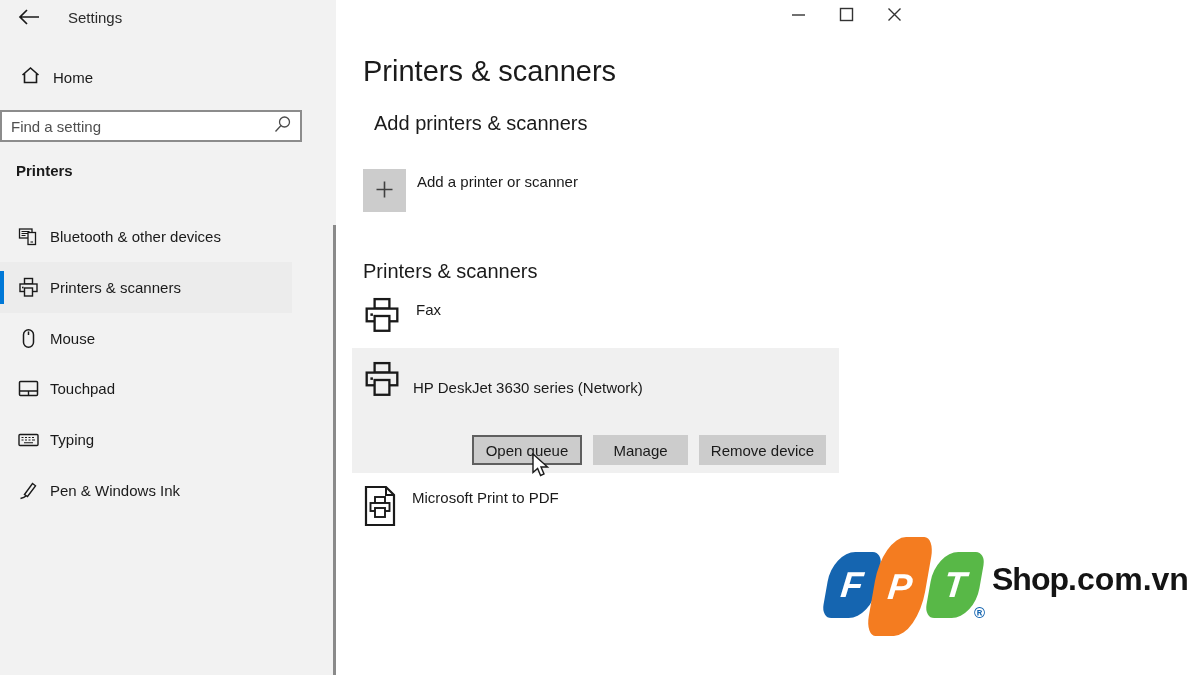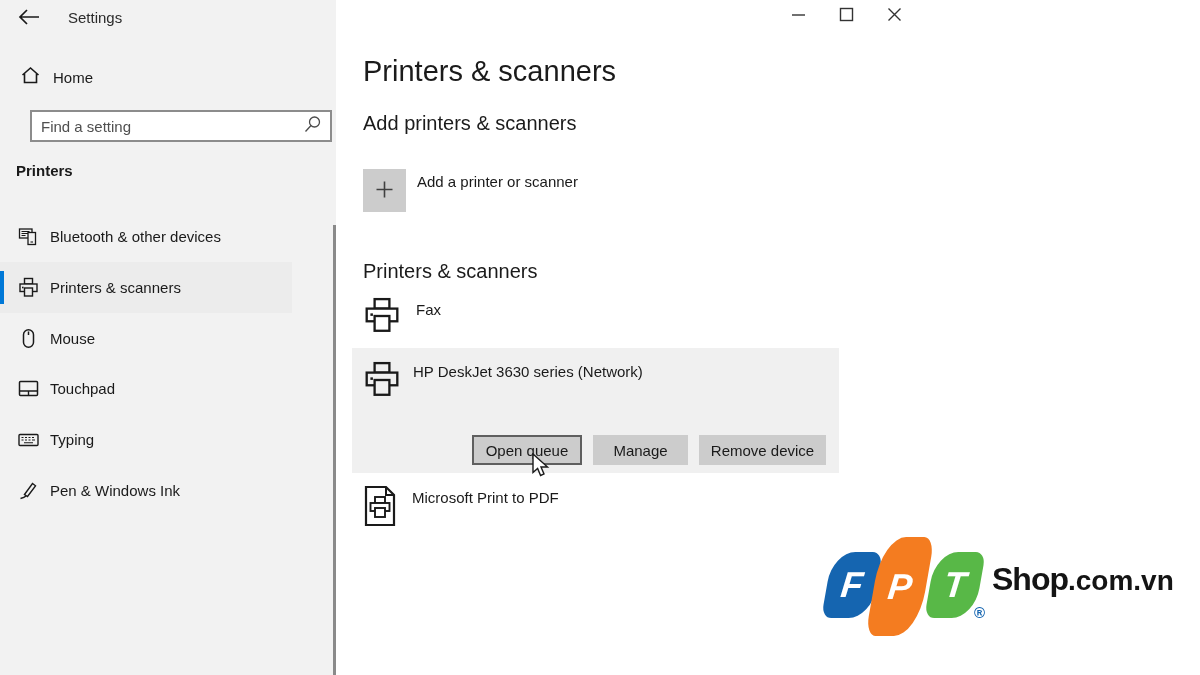--- a/index.html
+++ b/index.html
@@ -7,70 +7,70 @@
   body { font-family:"Liberation Sans", sans-serif; background:#fff; }
   .screen { position:relative; width:1200px; height:675px; overflow:hidden; background:#fff; }
 
   
   .sidebar { position:absolute; left:0; top:0; width:336px; height:675px; background:#f2f2f2; }
   .back-btn { position:absolute; left:14px; top:5px; width:30px; height:26px; background:transparent; border:none; cursor:pointer; display:flex; align-items:center; justify-content:center; }
   .app-title { position:absolute; left:68px; top:9px; font-size:15px; color:#2b2b2b; }
   .home-row { position:absolute; left:0; top:60px; width:336px; height:34px; display:flex; align-items:center; }
   .home-row .nav-icon { margin-left:20px; }
   .home-row .nav-label { margin-left:12px; font-size:15px; color:#1a1a1a; }
-  .searchbox { position:absolute; left:30px; top:110px; width:302px; height:32px; background:#fff; border:2px solid #8c8c8c; display:flex; align-items:center; }
+  .searchbox { position:absolute; left:0; top:110px; width:302px; height:32px; background:#fff; border:2px solid #8c8c8c; display:flex; align-items:center; }
   .searchbox input { flex:1; border:none; outline:none; background:transparent; font-family:"Liberation Sans",sans-serif; font-size:15px; color:#333; padding:0 6px 0 9px; }
   .searchbox input::placeholder { color:#4f4f4f; opacity:1; }
   .searchbox .mag { margin-right:9px; flex:0 0 auto; }
   .devices-header { position:absolute; left:16px; top:162px; font-size:15px; font-weight:bold; color:#1a1a1a; }
   .nav-item { position:absolute; left:0; width:292px; height:51px; display:flex; align-items:center; cursor:pointer; }
   .nav-item .nav-icon { margin-left:18px; width:21px; height:21px; flex:0 0 auto; }
   .nav-item .nav-label { margin-left:11px; font-size:15px; color:#1a1a1a; white-space:nowrap; }
   .nav-item.selected { background:#ececec; }
   .nav-item.selected::before { content:""; position:absolute; left:0; top:9px; width:4px; height:33px; background:var(--accent); }
   .side-scrollbar { position:absolute; left:333px; top:225px; width:3px; height:450px; background:#8a8a8a; cursor:pointer; }
 
   
   .main { position:absolute; left:336px; top:0; width:864px; height:675px; background:#fff; }
   .win-controls { position:absolute; left:455px; top:6px; display:flex; gap:34px; }
   .win-btn { width:14px; height:20px; background:transparent; border:none; display:flex; align-items:center; justify-content:center; cursor:pointer; }
   .page-title { position:absolute; left:27px; top:55px; font-size:29px; font-weight:300; color:#1b1b1b; }
   .h2 { position:absolute; font-size:20px; font-weight:400; color:#1b1b1b; }
-  .add-heading { left:27px; top:112px; }
+  .add-heading { left:38px; top:112px; }
   .printers-heading { left:27px; top:260px; }
   .add-tile { position:absolute; left:27px; top:169px; width:43px; height:43px; background:#cccccc; border:none; display:flex; align-items:center; justify-content:center; cursor:pointer; }
   .add-label { position:absolute; left:81px; top:173px; font-size:15px; color:#1a1a1a; }
 
   .printer-row { position:absolute; left:16px; width:487px; display:flex; cursor:pointer; }
   .row-fax { top:293px; height:50px; }
   .row-pdf { top:481px; height:52px; }
   .printer-row .p-icon { margin-left:12px; margin-top:4px; flex:0 0 auto; }
   .printer-row .p-name { margin-left:16px; margin-top:8px; font-size:15px; color:#1a1a1a; }
   .row-expanded { position:absolute; left:16px; top:348px; width:487px; height:125px; background:#f0f0f0; cursor:pointer; }
   .row-expanded .p-icon { position:absolute; left:12px; top:13px; }
-  .row-expanded .p-name { position:absolute; left:61px; top:15px; font-size:15px; color:#1a1a1a; }
+  .row-expanded .p-name { position:absolute; left:61px; top:31px; font-size:15px; color:#1a1a1a; }
   .btn-row { position:absolute; left:0; top:87px; width:589px; height:30px; }
   .dev-btn { position:absolute; height:30px; background:#cccccc; border:2px solid transparent; font-family:"Liberation Sans",sans-serif; font-size:15px; color:#1a1a1a; cursor:pointer; }
   .btn-queue { left:120px; width:110px; border-color:#5f5f5f; }
   .btn-manage { left:241px; width:95px; }
   .btn-remove { left:347px; width:127px; }
 
   .cursor { position:absolute; left:192px; top:453px; pointer-events:none; }
 
   
   .fpt { position:absolute; left:484px; top:535px; width:345px; height:110px; }
   .leaf { position:absolute; transform:skewX(-10deg); border-radius:45% 20% 45% 20%; display:flex; align-items:center; justify-content:center; }
   .leaf span { font-style:italic; font-weight:bold; color:#fff; font-size:36px; transform:skewX(4deg); }
   .leaf-f { left:7px;  top:17px; width:50px; height:66px; background:var(--fpt-blue); }
   .leaf-p { left:54px; top:2px;  width:52px; height:99px; background:var(--fpt-orange); }
   .leaf-t { left:110px;top:17px; width:50px; height:66px; background:var(--fpt-green); }
   .fpt-reg { position:absolute; left:154px; top:69px; font-size:15px; font-weight:bold; color:var(--fpt-blue); }
   .fpt-text { position:absolute; left:172px; top:26px; white-space:nowrap; }
   .fpt-shop { font-size:32px; font-weight:800; color:#141414; letter-spacing:-1px; }
-  .fpt-domain { font-size:28px; font-weight:bold; color:#141414; }
+  .fpt-domain { font-size:32px; font-weight:bold; color:#141414; }
 </style>
 </head>
 <body>
 
 <div class="screen" style="--accent:#0078d7; --fpt-blue:#1565b0; --fpt-orange:#f47c20; --fpt-green:#58b847;">
 
   <aside class="sidebar">
 
     <button class="back-btn">
       <span>

